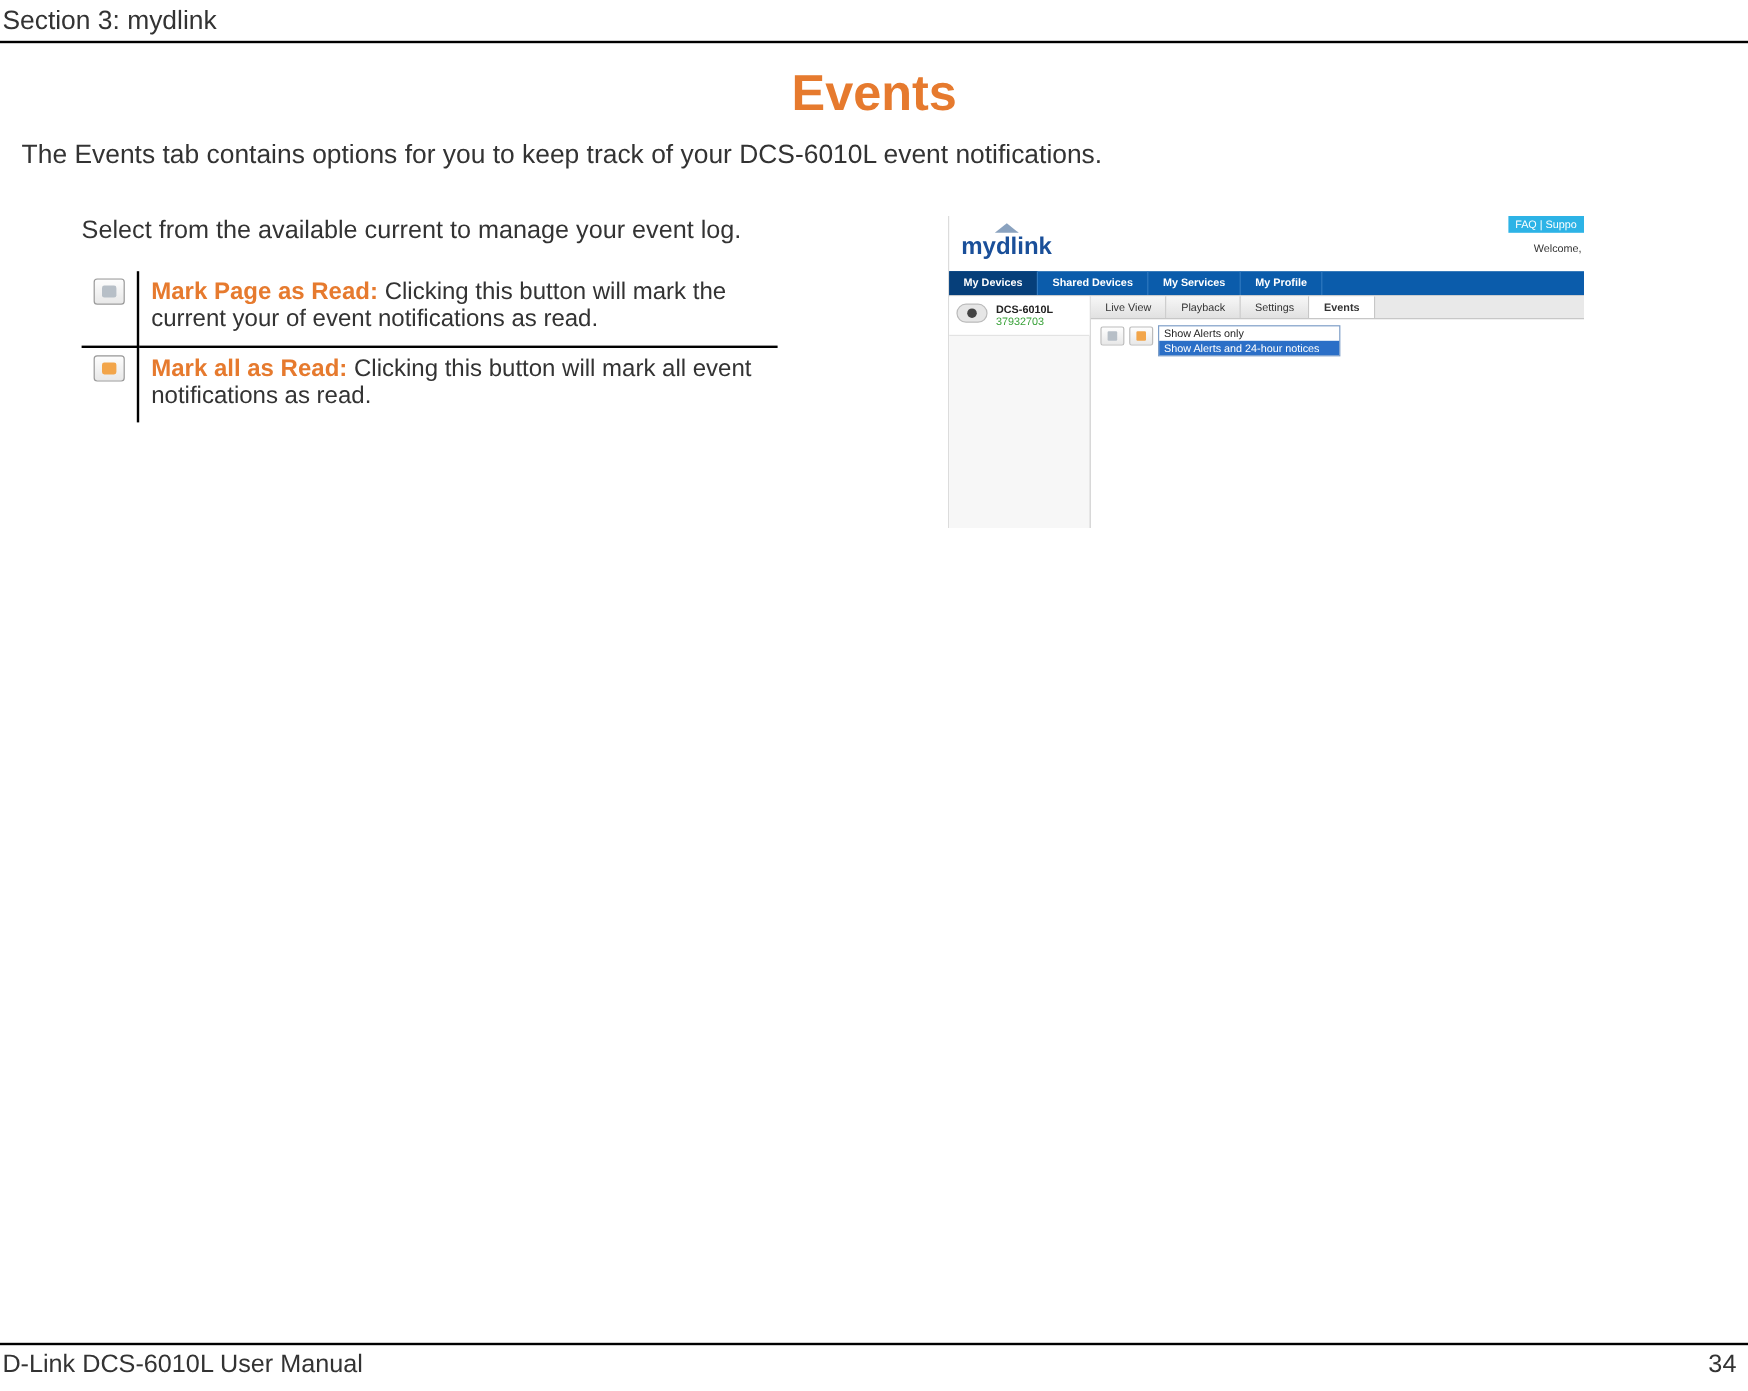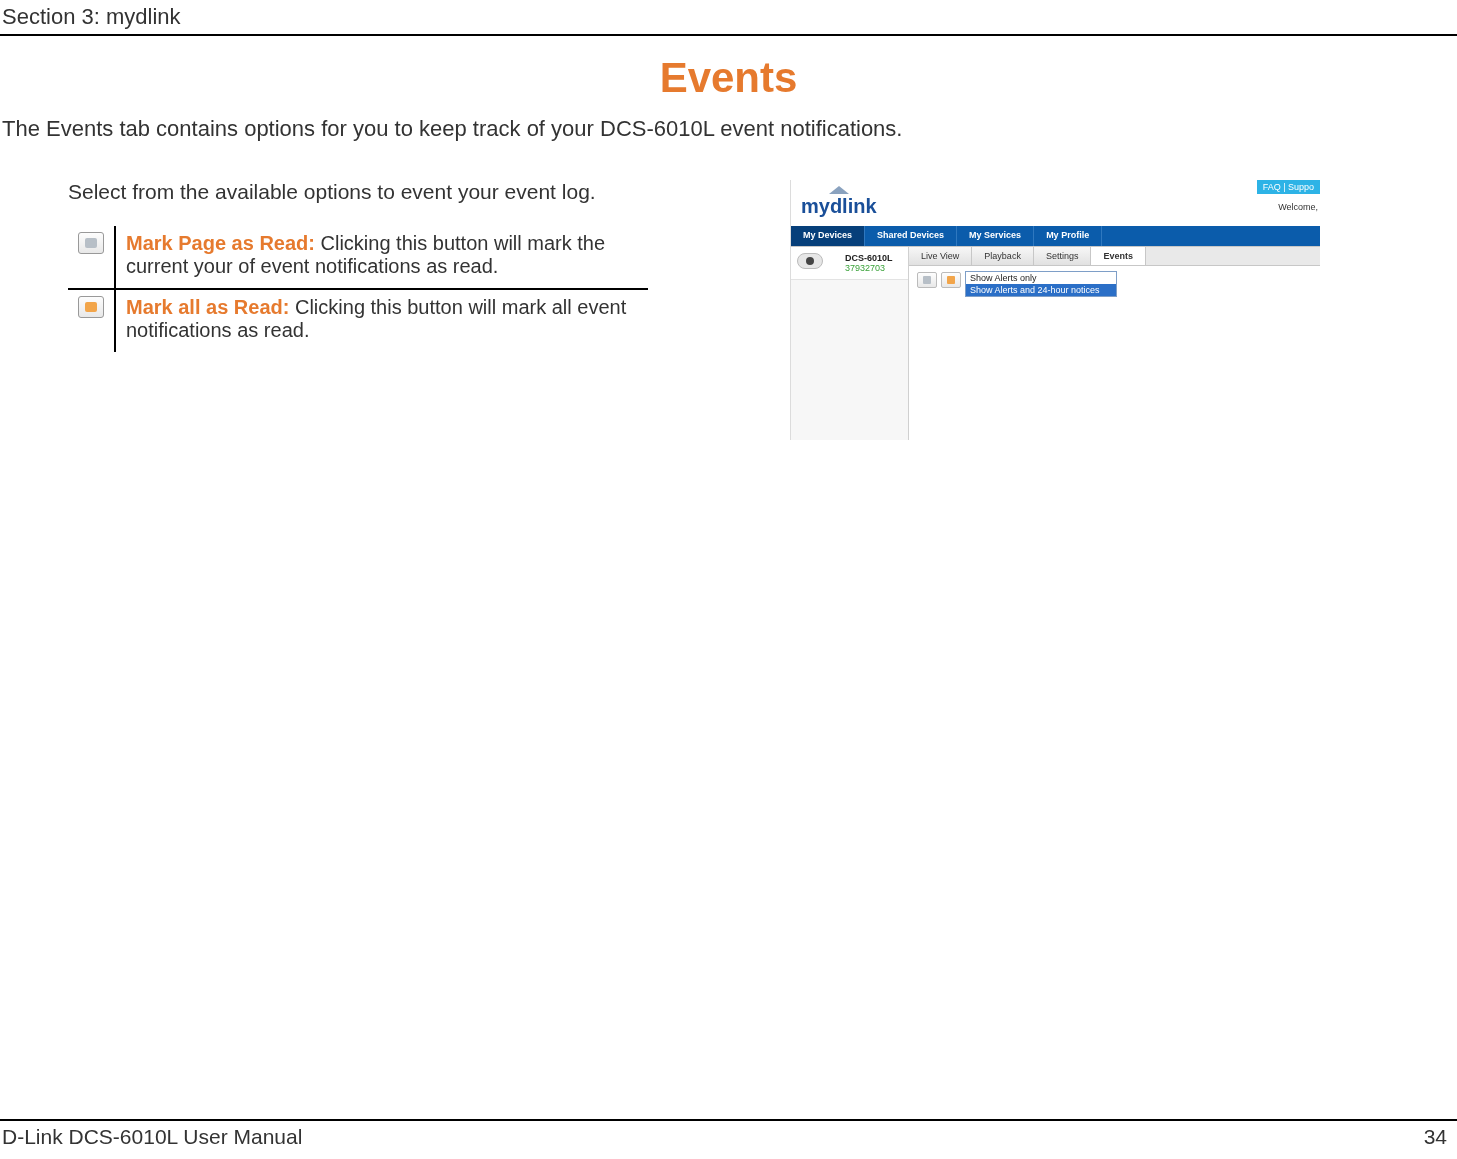--- a/index.html
+++ b/index.html
@@ -23,21 +23,21 @@
   .main-title {
     text-align: center;
     font-size: 42px;
     font-weight: 700;
     color: #e67a2e;
     margin-top: 18px;
   }
   .intro-text {
     font-size: 22px;
     color: #333;
-    margin: 14px 2px 0 2px;
+    margin: 14px 2px 0 18px;
   }
   
   .content-row {
     display: flex;
     align-items: flex-start;
     margin-top: 38px;
   }
   .left-col {
     flex: 0 0 790px;
     padding-left: 68px;
@@ -117,21 +117,21 @@
   }
   .main-nav .nv.active { background: #063f7a; }
   .body-area {
     position: absolute; left: 0; top: 66px; right: 0; bottom: 0;
     display: flex; background: #fff; border-top: 1px solid #c7c7c7;
   }
   .dev-list {
     width: 118px; border-right: 1px solid #d0d0d0;
     background: #f7f7f7;
   }
-  .dev-item { padding: 6px 6px; display: flex; gap: 22px; align-items: flex-start; background: #fff; border-bottom:1px solid #e3e3e3; }
+  .dev-item { padding: 6px 6px; display: flex; gap: 7px; align-items: flex-start; background: #fff; border-bottom:1px solid #e3e3e3; }
   .dev-cam {
     width: 26px; height: 16px; background: #e6e6e6;
     border-radius: 8px; border: 1px solid #bbb; position: relative;
   }
   .dev-cam::after{content:"";position:absolute;left:8px;top:3px;width:8px;height:8px;border-radius:50%;background:#444;}
   .dev-name { font-size: 9px; font-weight: bold; color: #222; }
   .dev-id   { font-size: 9px; color: #3aa23a; }
   .tab-area { flex: 1; position: relative; }
   .sub-tabs {
     display: flex; background: #e9e9e9; border-bottom: 1px solid #c7c7c7;
@@ -177,21 +177,21 @@
   <span>Section 3: mydlink</span>
 </div>
 
 <h1 class="main-title">Events</h1>
 
 <p class="intro-text">The Events tab contains options for you to keep track of your DCS-6010L event notifications.</p>
 
 <div class="content-row">
 
   <div class="left-col">
-    <p class="select-text">Select from the available options to event your event log.</p>
+    <p class="select-text">Select from the available current to manage your event log.</p>
 
     <table class="option-table">
       <tbody>
           <tr>
         <td class="icon-cell">
           <span class="read-ico grey"></span>
         </td>
         <td class="desc-cell">
           <span class="opt-label">Mark Page as Read:</span><span class="opt-text"> Clicking this button will mark the current your of event notifications as read.</span>
         </td>

